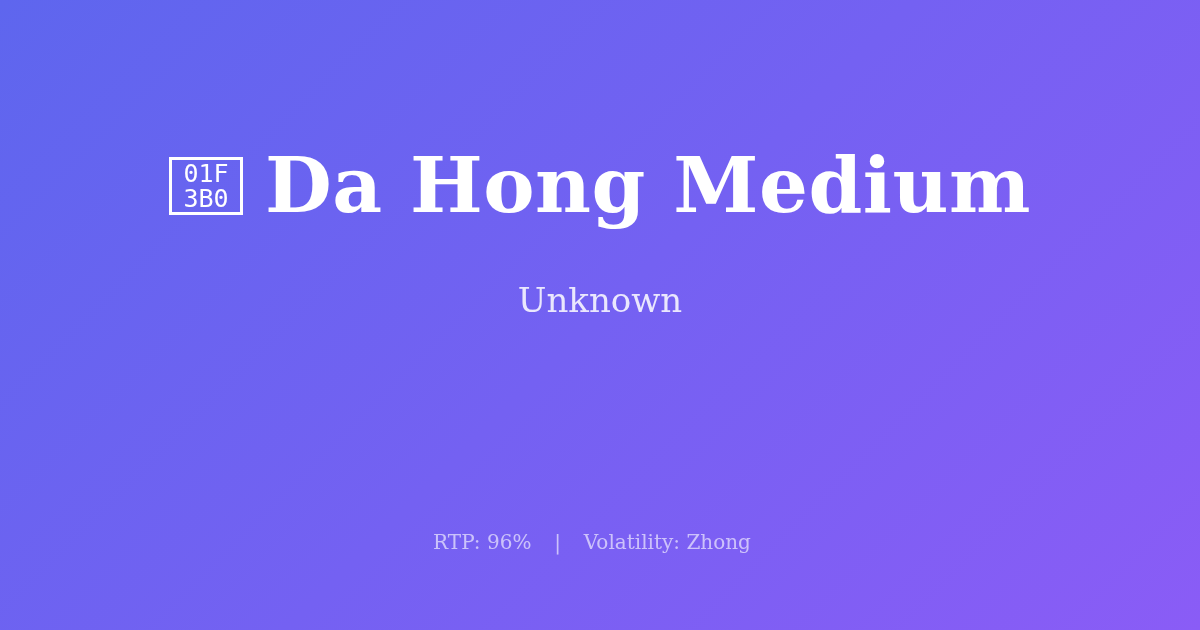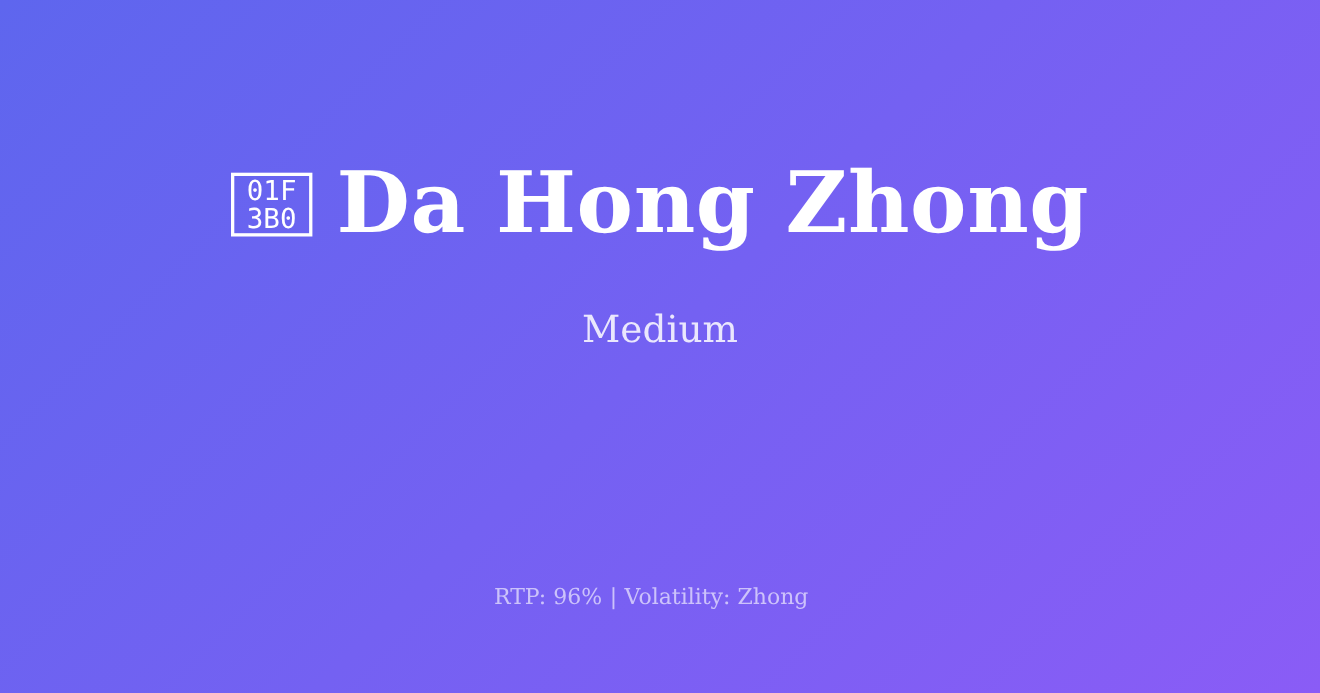--- a/index.html
+++ b/index.html
@@ -96,44 +96,44 @@
     right: 16px;
     top: 528px;
     font-family: "DejaVu Serif", "Liberation Serif", serif;
     font-weight: 400;
     font-size: 20px;
     line-height: 28px;
     color: rgba(255, 255, 255, 0.62);
     display: flex;
     align-items: center;
     justify-content: center;
-    gap: 0;
+    gap: 16px;
     white-space: nowrap;
   }
   .meta-sep { padding: 0 0.34em; }
 </style>
 </head>
 <body>
 
 <div id="og-card" style="background: linear-gradient(135deg, rgb(94, 102, 238) 0%, rgb(138, 92, 246) 100%);">
 
   <div class="hero">
 
     <div class="title-row">
 
       <span class="tofu" aria-label="slot machine">
         <span class="tofu-row">01F</span>
         <span class="tofu-row">3B0</span>
       </span>
 
-      <h1 class="game-title">Da Hong Zhong</h1>
+      <h1 class="game-title">Da Hong Medium</h1>
 
     </div>
 
-    <div class="game-provider">Medium</div>
+    <div class="game-provider">Unknown</div>
 
   </div>
 
   <div class="meta-line">
     <span>RTP: 96%</span>
     <span class="meta-sep">|</span>
     <span>Volatility: Zhong</span>
   </div>
 
 </div>

